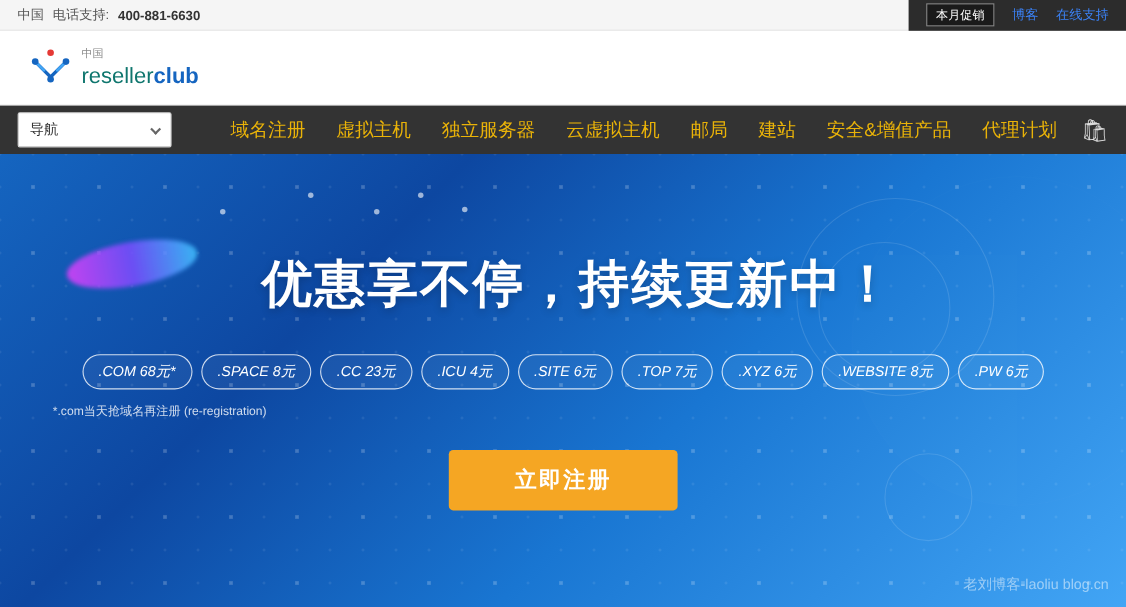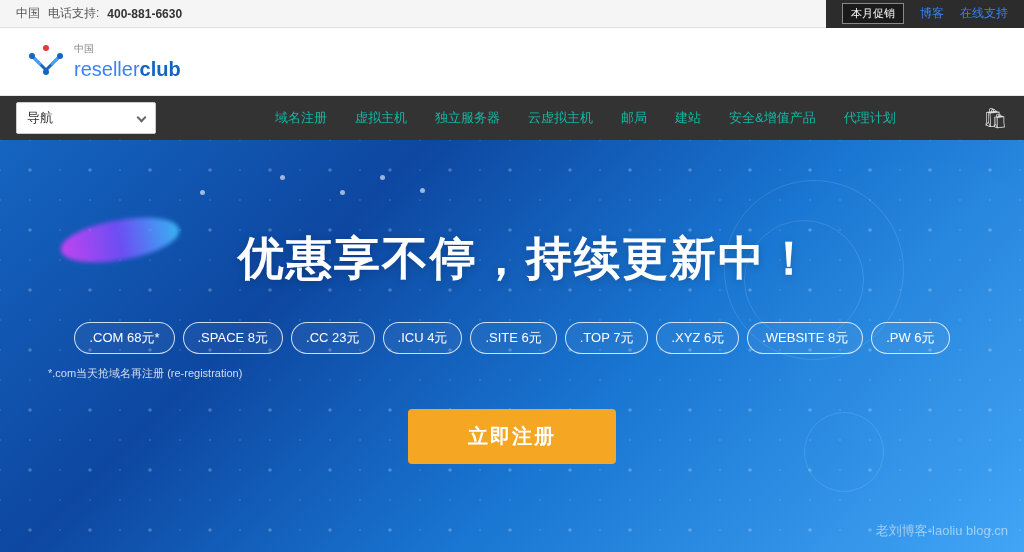--- a/index.html
+++ b/index.html
@@ -93,22 +93,22 @@
       border-radius: 2px;
     }
     .nav-links {
       display: flex;
       align-items: center;
       gap: 28px;
       flex: 1;
       justify-content: center;
     }
     .nav-link {
-      color: #14b8a6;
-      font-size: 13px;
+      color: #eab308;
+      font-size: 17px;
       text-decoration: none;
       cursor: pointer;
       white-space: nowrap;
     }
     .cart-icon {
       margin-left: auto;
       color: #ddd;
       font-size: 20px;
       cursor: pointer;
     }
@@ -160,20 +160,21 @@
       margin-left: 28px;
     }
     .hero-tags {
       display: flex;
       gap: 8px;
       flex-wrap: wrap;
       justify-content: center;
       margin-bottom: 12px;
       position: relative;
       z-index: 1;
+      font-style: italic;
     }
     .hero-tag {
       border: 1.5px solid rgba(255,255,255,0.8);
       color: #fff;
       border-radius: 50px;
       padding: 6px 14px;
       font-size: 13px;
       white-space: nowrap;
       background: rgba(255,255,255,0.05);
     }
@@ -263,21 +264,21 @@
       <line x1="36" y1="16" x2="22" y2="30" stroke="#1565c0" stroke-width="3" stroke-linecap="round"></line>
       <line x1="8" y1="16" x2="16" y2="24" stroke="#42a5f5" stroke-width="2.5" stroke-linecap="round"></line>
       <line x1="36" y1="16" x2="28" y2="24" stroke="#42a5f5" stroke-width="2.5" stroke-linecap="round"></line>
       <circle cx="8" cy="16" r="3" fill="#1565c0"></circle>
       <circle cx="36" cy="16" r="3" fill="#1565c0"></circle>
       <circle cx="22" cy="32" r="3" fill="#1565c0"></circle>
     </svg>
     <div>
       <div style="font-size:10px;color:#888;margin-bottom:1px;">中国</div>
       <div style="font-size:20px;color:#333;font-weight:300;line-height:1.2;">
-        <span style="font-weight:300;color:#3b82f6;">reseller</span><span style="font-weight:700;color:#1565c0;">club</span>
+        <span style="font-weight:300;color:#0f766e;">reseller</span><span style="font-weight:700;color:#1565c0;">club</span>
       </div>
     </div>
   </div>
 </div>
 
 <div class="nav">
   <div class="nav-dropdown">
     <span>导航</span>
     <span class="chevron"></span>
   </div>

